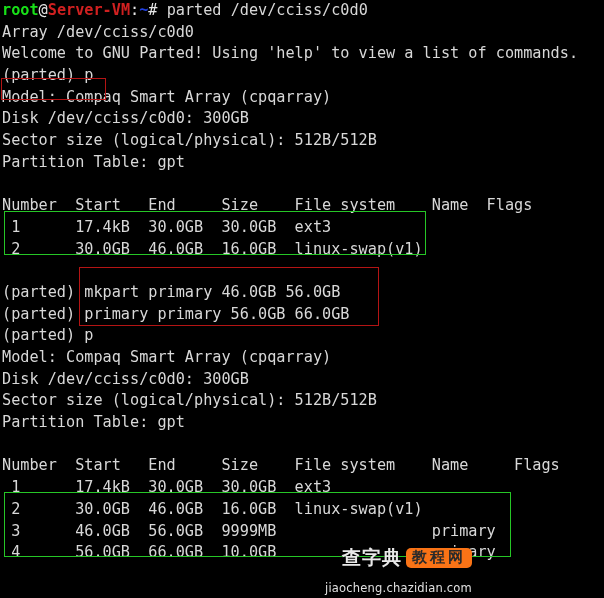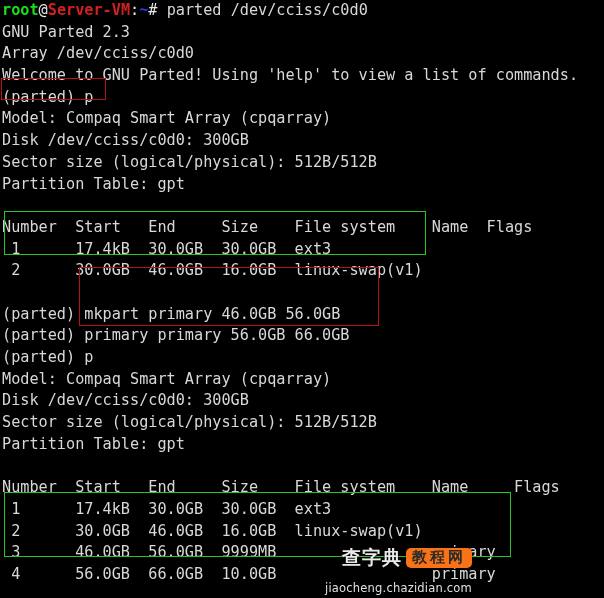--- a/index.html
+++ b/index.html
@@ -93,21 +93,20 @@
 </style>
 </head>
 <body>
 
 <div id="terminal">
 
   <div class="screen">
 
     <div class="line"><span class="c-green">root</span><span class="c-white">@</span><span class="c-red">Server-VM</span><span class="c-white">:</span><span class="c-blue">~</span><span class="c-white"># </span><span>parted /dev/cciss/c0d0</span></div>
 
-    <div class="line">GNU Parted 2.3</div>
     <div class="line">Array /dev/cciss/c0d0</div>
     <div class="line">Welcome to GNU Parted! Using 'help' to view a list of commands.</div>
     <div class="line">(parted) p</div>
     <div class="line">Model: Compaq Smart Array (cpqarray)</div>
     <div class="line">Disk /dev/cciss/c0d0: 300GB</div>
     <div class="line">Sector size (logical/physical): 512B/512B</div>
     <div class="line">Partition Table: gpt</div>
     <div class="line"></div>
     <div class="line">Number  Start   End     Size    File system    Name  Flags</div>
     <div class="line"> 1      17.4kB  30.0GB  30.0GB  ext3</div>

